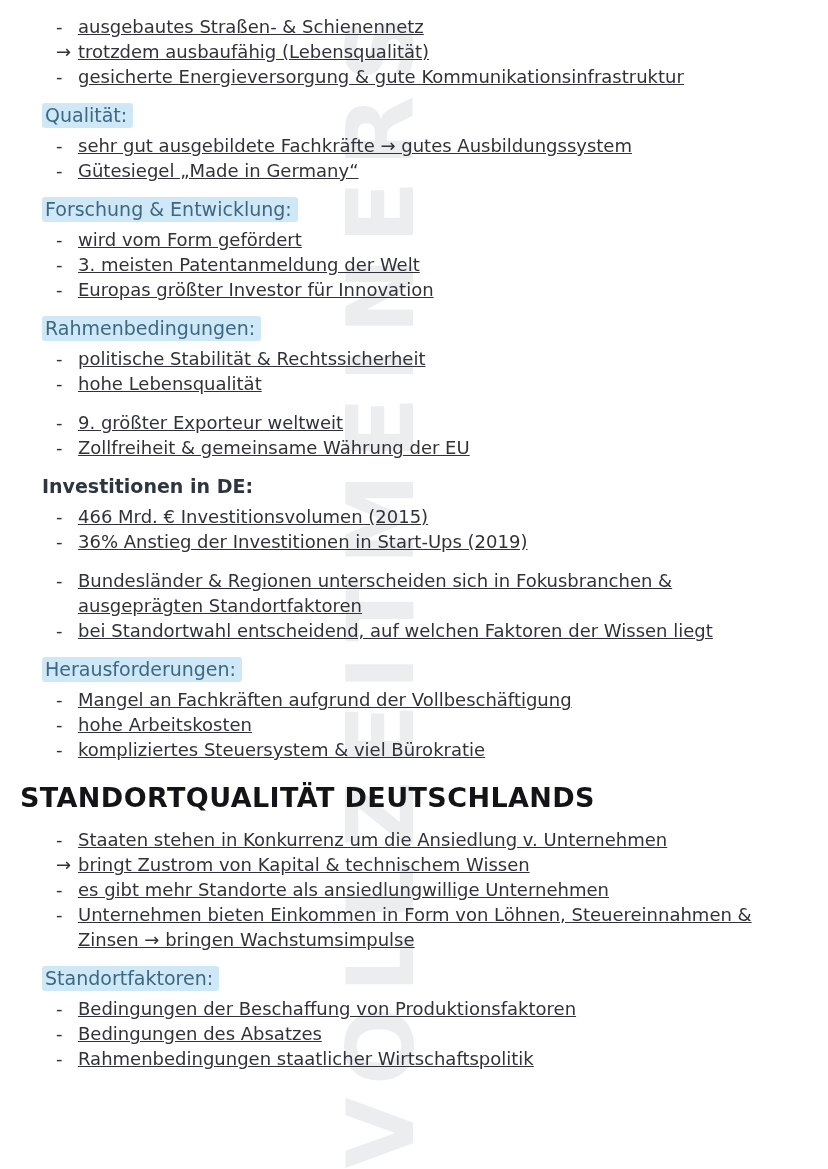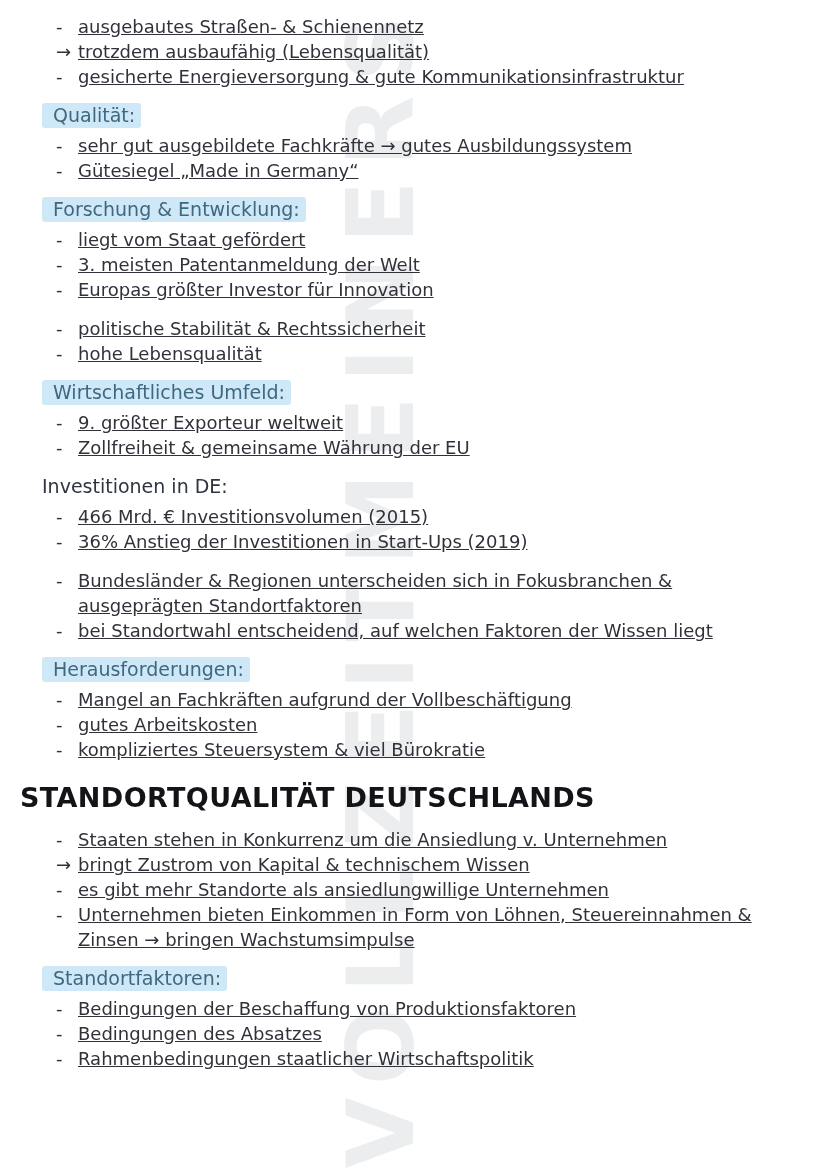--- a/index.html
+++ b/index.html
@@ -39,25 +39,26 @@
     margin-bottom: 14px;
   }
   .heading {
     font-size: 19px;
     line-height: 25px;
     margin-bottom: 5px;
   }
   .heading .hl {
     background: #cfe8f7;
     color: #3e6880;
-    padding: 1px 6px 2px 11px;
+    padding: 1px 6px 2px 3px;
     border-radius: 3px;
   }
   .heading .plain {
     color: #2e3540;
+    font-weight: bold;
   }
   .line {
     display: flex;
     align-items: flex-start;
     font-size: 18px;
     line-height: 25px;
     padding-left: 14px;
   }
   .marker {
     flex: 0 0 22px;
@@ -104,43 +105,43 @@
         </div>
         <div class="line">
           <span class="marker">-</span>
           <span class="txt">Gütesiegel „Made in Germany“</span>
         </div>
       </section>
       <section>
         <div class="heading"><span class="hl">Forschung &amp; Entwicklung:</span></div>
         <div class="line">
           <span class="marker">-</span>
-          <span class="txt">liegt vom Staat gefördert</span>
+          <span class="txt">wird vom Form gefördert</span>
         </div>
         <div class="line">
           <span class="marker">-</span>
           <span class="txt">3. meisten Patentanmeldung der Welt</span>
         </div>
         <div class="line">
           <span class="marker">-</span>
           <span class="txt">Europas größter Investor für Innovation</span>
         </div>
       </section>
       <section>
+        <div class="heading"><span class="hl">Rahmenbedingungen:</span></div>
         <div class="line">
           <span class="marker">-</span>
           <span class="txt">politische Stabilität &amp; Rechtssicherheit</span>
         </div>
         <div class="line">
           <span class="marker">-</span>
           <span class="txt">hohe Lebensqualität</span>
         </div>
       </section>
       <section>
-        <div class="heading"><span class="hl">Wirtschaftliches Umfeld:</span></div>
         <div class="line">
           <span class="marker">-</span>
           <span class="txt">9. größter Exporteur weltweit</span>
         </div>
         <div class="line">
           <span class="marker">-</span>
           <span class="txt">Zollfreiheit &amp; gemeinsame Währung der EU</span>
         </div>
       </section>
       <section>
@@ -165,21 +166,21 @@
         </div>
       </section>
       <section>
         <div class="heading"><span class="hl">Herausforderungen:</span></div>
         <div class="line">
           <span class="marker">-</span>
           <span class="txt">Mangel an Fachkräften aufgrund der Vollbeschäftigung</span>
         </div>
         <div class="line">
           <span class="marker">-</span>
-          <span class="txt">gutes Arbeitskosten</span>
+          <span class="txt">hohe Arbeitskosten</span>
         </div>
         <div class="line">
           <span class="marker">-</span>
           <span class="txt">kompliziertes Steuersystem &amp; viel Bürokratie</span>
         </div>
       </section>
       <section>
         <h1 class="big-title">STANDORTQUALITÄT DEUTSCHLANDS</h1>
       </section>
       <section>

